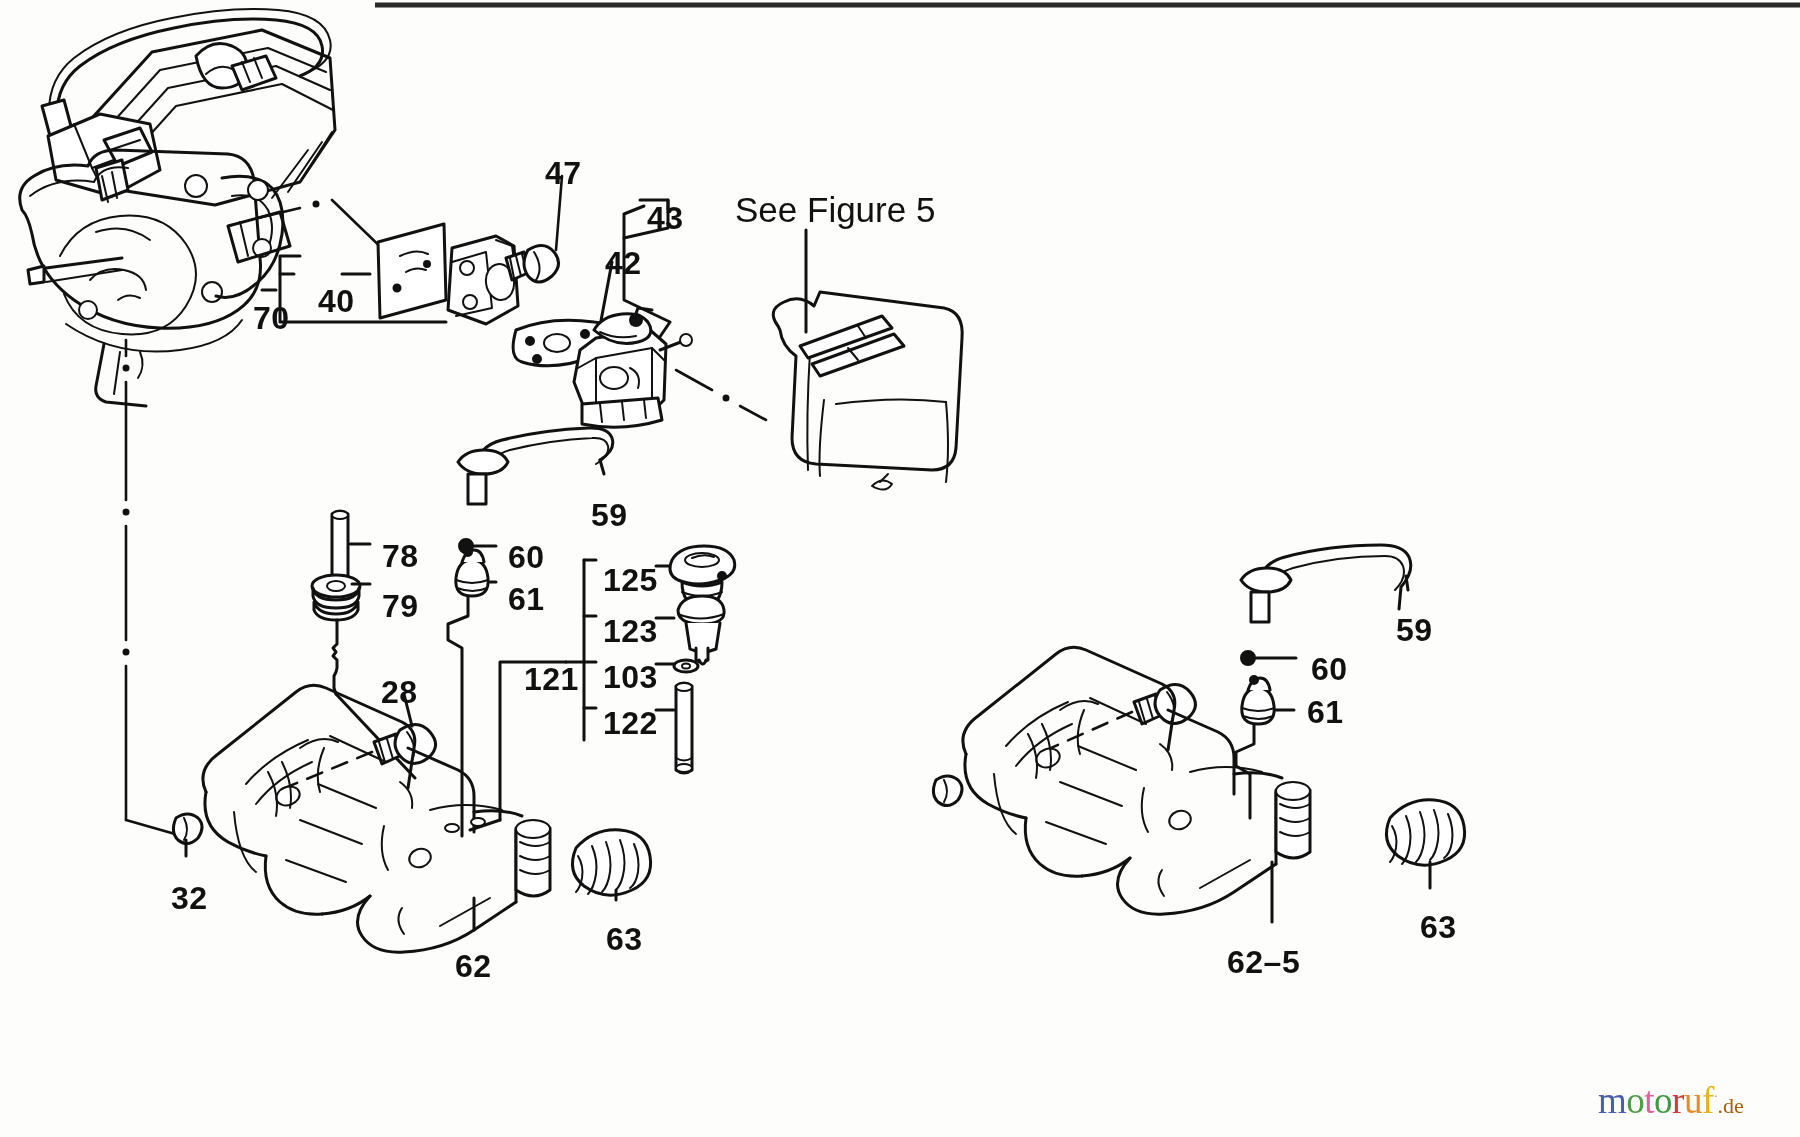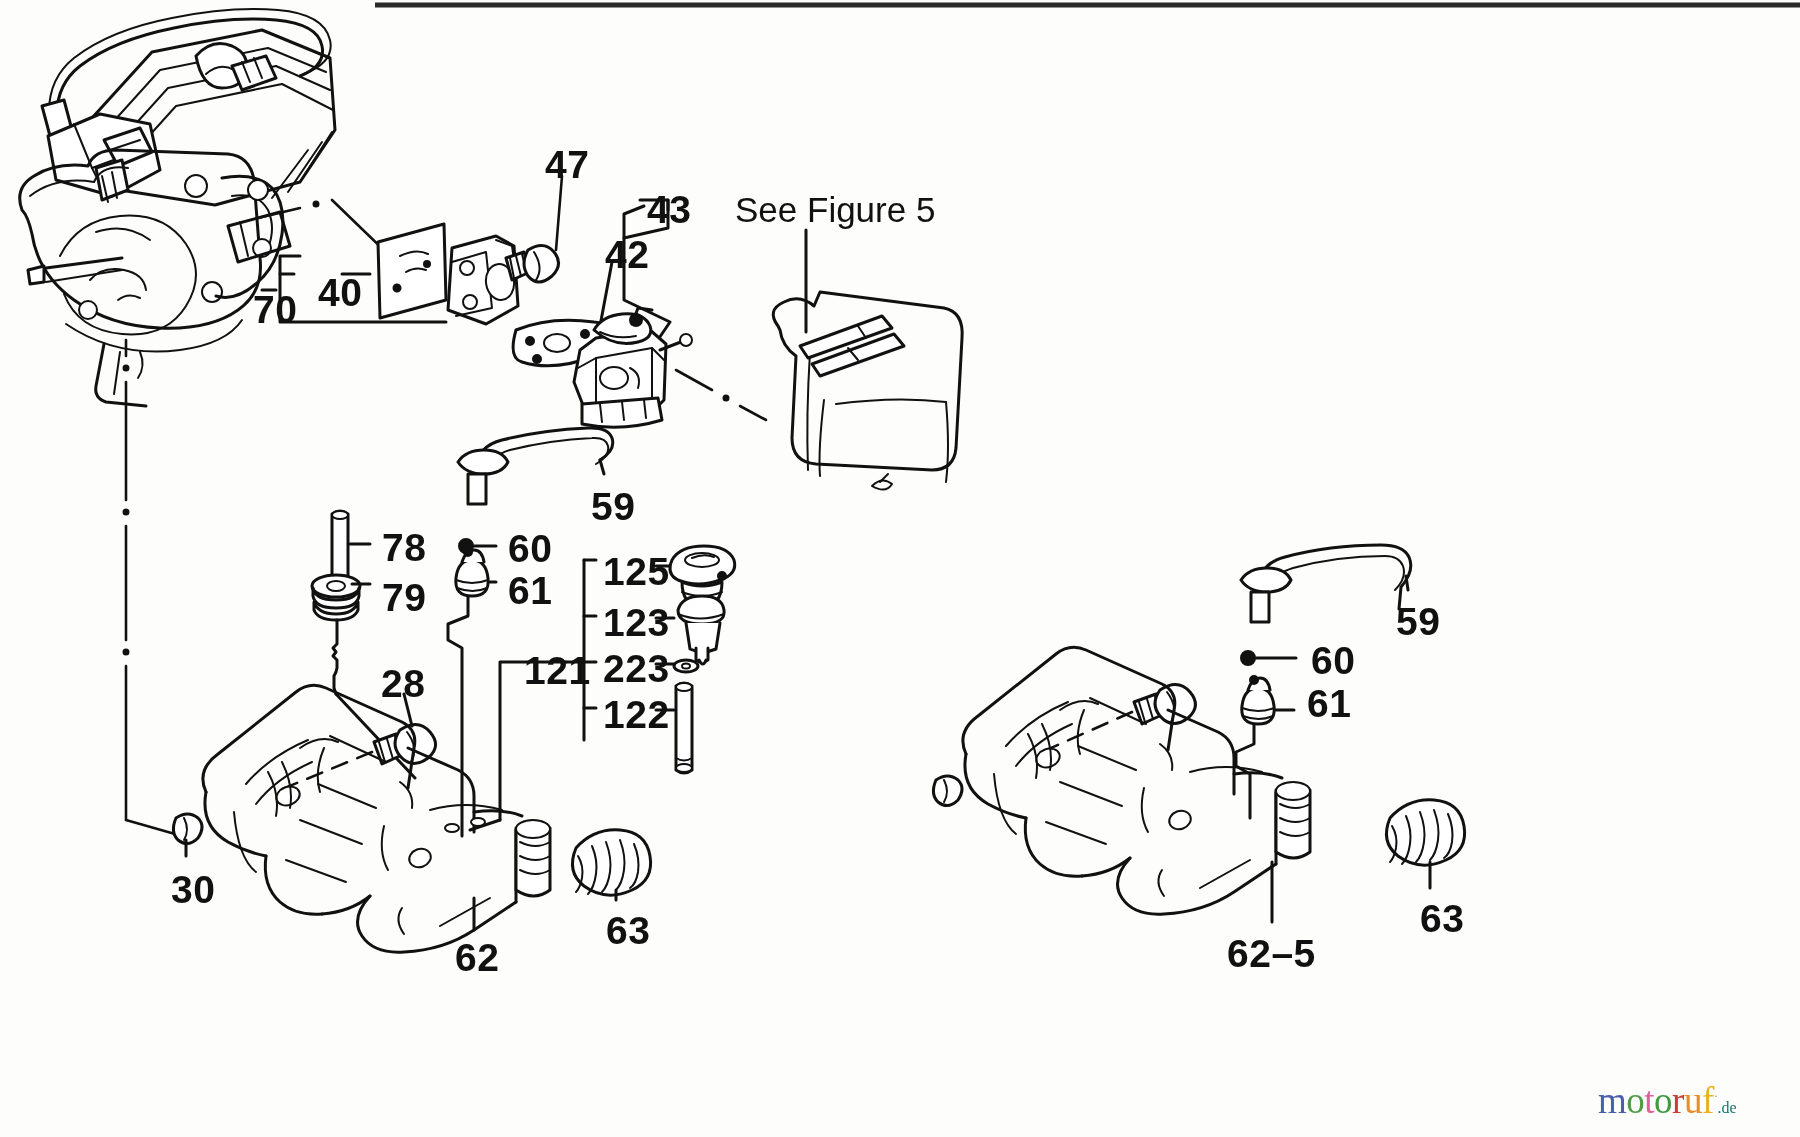--- a/index.html
+++ b/index.html
@@ -25,40 +25,41 @@
   .lbl {
     position: absolute;
     font-family: "Liberation Sans", sans-serif;
     font-weight: 700;
     color: #111111;
     white-space: nowrap;
     line-height: 1;
     letter-spacing: 0.5px;
   }
   .num {
-    font-size: 39px;
+    font-size: 32px;
+    margin-top: 12px;
   }
   .note {
     font-size: 35px;
     font-weight: 400;
     letter-spacing: 0px;
   }
   #brand {
     position: absolute;
     left: 1598px;
     top: 1082px;
     font-family: "Liberation Serif", serif;
     font-size: 37px;
     line-height: 1;
     white-space: nowrap;
     letter-spacing: -0.5px;
   }
   #brand .suffix {
-    font-size: 16px;
-    color: #0f766e;
+    font-size: 22px;
+    color: #a16207;
     letter-spacing: 0px;
   }
   #brand sup {
     font-size: 13px;
     color: #9a9a9a;
   }
 </style>
 </head>
 <body>
 
@@ -478,28 +479,28 @@
     <div class="lbl num" style="left:591px;top:487px;">59</div>
     <div class="lbl num" style="left:1396px;top:602px;">59</div>
     <div class="lbl num" style="left:508px;top:529px;">60</div>
     <div class="lbl num" style="left:1311px;top:641px;">60</div>
     <div class="lbl num" style="left:508px;top:571px;">61</div>
     <div class="lbl num" style="left:1307px;top:684px;">61</div>
     <div class="lbl num" style="left:455px;top:938px;">62</div>
     <div class="lbl num" style="left:1227px;top:934px;">62–5</div>
     <div class="lbl num" style="left:606px;top:911px;">63</div>
     <div class="lbl num" style="left:1420px;top:899px;">63</div>
-    <div class="lbl num" style="left:171px;top:870px;">30</div>
+    <div class="lbl num" style="left:171px;top:870px;">32</div>
     <div class="lbl num" style="left:381px;top:664px;">28</div>
     <div class="lbl num" style="left:382px;top:528px;">78</div>
     <div class="lbl num" style="left:382px;top:578px;text-align:right;">79</div>
     <div class="lbl num" style="left:524px;top:651px;">121</div>
     <div class="lbl num" style="left:603px;top:695px;">122</div>
     <div class="lbl num" style="left:603px;top:603px;">123</div>
-    <div class="lbl num" style="left:603px;top:649px;">223</div>
+    <div class="lbl num" style="left:603px;top:649px;">103</div>
     <div class="lbl num" style="left:603px;top:552px;">125</div>
   </div>
 
   <div id="brand">
     <span style="color: rgb(74, 95, 171);">m</span><span style="color: rgb(77, 158, 69);">o</span><span style="color: rgb(224, 96, 154);">t</span><span style="color: rgb(63, 154, 66);">o</span><span style="color: rgb(207, 59, 44);">r</span><span style="color: rgb(233, 140, 40);">u</span><span style="color: rgb(229, 179, 33);">f</span><sup>·</sup><span class="suffix">.de</span>
   </div>
 
 </div>
 
 </body></html>

